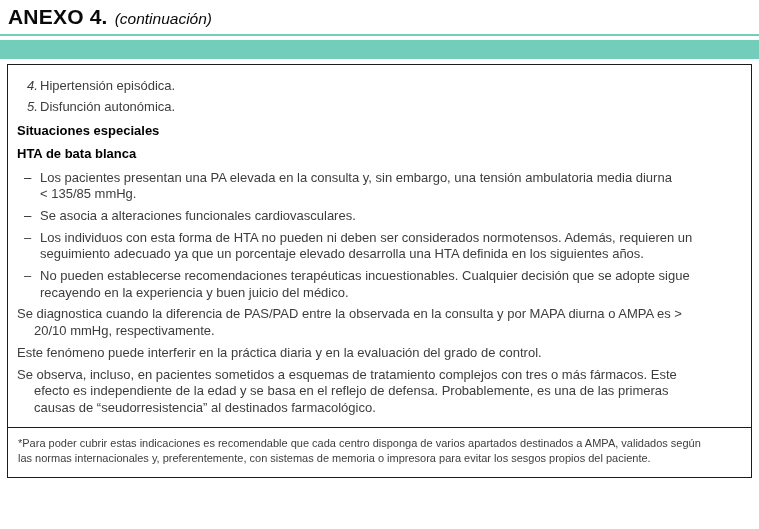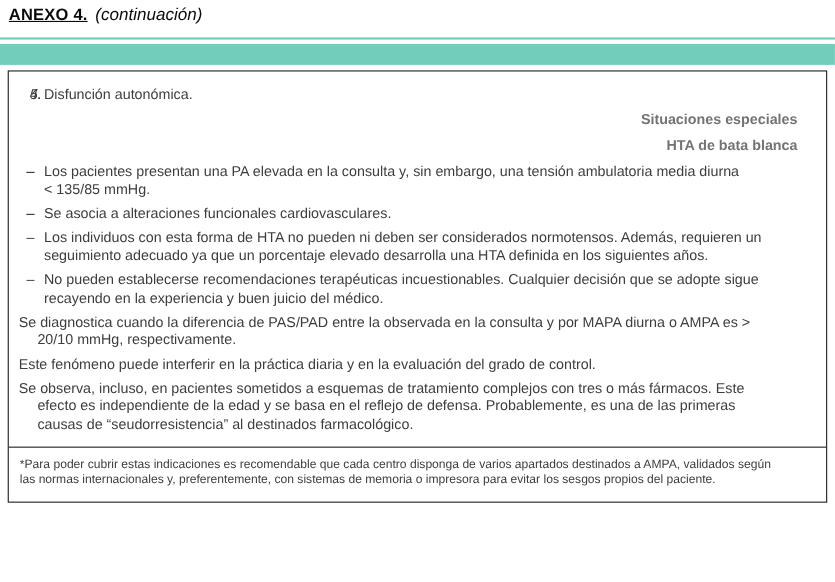--- a/index.html
+++ b/index.html
@@ -3,37 +3,37 @@
 <meta charset="utf-8">
 <style>
   html,body{margin:0;padding:0;background:#ffffff;}
   body{
     width:759px;height:529px;overflow:hidden;
     font-family:"Liberation Sans",sans-serif;
     -webkit-font-smoothing:antialiased;
   }
   
   .title-row{padding:5px 0 0 8px;height:28px;white-space:nowrap;}
-  .doc-title{font-size:15px;font-weight:bold;color:#0a0a0a;letter-spacing:0.2px;text-decoration:underline;}
+  .doc-title{font-size:21px;font-weight:bold;color:#0a0a0a;letter-spacing:0.2px;}
   .doc-title-suffix{font-size:15.5px;font-weight:normal;font-style:italic;color:#0a0a0a;margin-left:7px;}
   .thin-rule{height:2px;margin-top:1px;}
   .accent-bar{height:19px;margin-top:4px;}
   
   .content-box{
     margin:5px 7px 0 7px;
     border:1px solid #1c1c1c;
   }
   .box-main{padding:7px 10px 6px 9px;}
   .block{
     font-size:13px;line-height:16.4px;color:#3d3d3d;
     margin:5.5px 0;white-space:pre-line;
   }
   .numbered{position:relative;margin-left:10px;padding-left:13px;}
   .numbered .marker{position:absolute;left:0;top:0;font-style:italic;}
-  .heading{font-weight:bold;color:#737373;margin:7px 16px;text-align:right;}
+  .heading{font-weight:bold;color:#000000;margin:7px 0;}
   .bullet{position:relative;margin-left:7px;padding-left:16px;}
   .bullet .marker{position:absolute;left:0;top:0;}
   .paragraph{padding-left:17px;text-indent:-17px;}
   
   .box-foot{
     border-top:1px solid #1c1c1c;
     padding:8px 10px 12px 10px;
   }
   .footnote-text{
     font-size:11px;line-height:14.5px;color:#3d3d3d;white-space:pre-line;
@@ -42,21 +42,21 @@
 </head>
 <body>
 
 <div class="title-row"><span class="doc-title">ANEXO 4.</span><span class="doc-title-suffix">(continuación)</span></div>
 
 <div class="thin-rule" style="background: rgb(114, 205, 186);"></div>
 <div class="accent-bar" style="background: rgb(114, 205, 186);"></div>
 
 <div class="content-box">
   <div class="box-main">
-    <div class="block numbered"><span class="marker">4.</span></div>
+    <div class="block numbered"><span class="marker">4.</span><span>Hipertensión episódica.</span></div>
     <div class="block numbered"><span class="marker">5.</span><span>Disfunción autonómica.</span></div>
     <div class="block heading">Situaciones especiales</div>
     <div class="block heading">HTA de bata blanca</div>
     <div class="block bullet"><span class="marker">–</span></div>
     <div class="block bullet"><span class="marker">–</span><span>Los pacientes presentan una PA elevada en la consulta y, sin embargo, una tensión ambulatoria media diurna
 &lt; 135/85 mmHg.</span></div>
     <div class="block bullet"><span class="marker">–</span></div>
     <div class="block bullet"><span class="marker">–</span><span>Se asocia a alteraciones funcionales cardiovasculares.</span></div>
     <div class="block bullet"><span class="marker">–</span><span>Los individuos con esta forma de HTA no pueden ni deben ser considerados normotensos. Además, requieren un
 seguimiento adecuado ya que un porcentaje elevado desarrolla una HTA definida en los siguientes años.</span></div>

